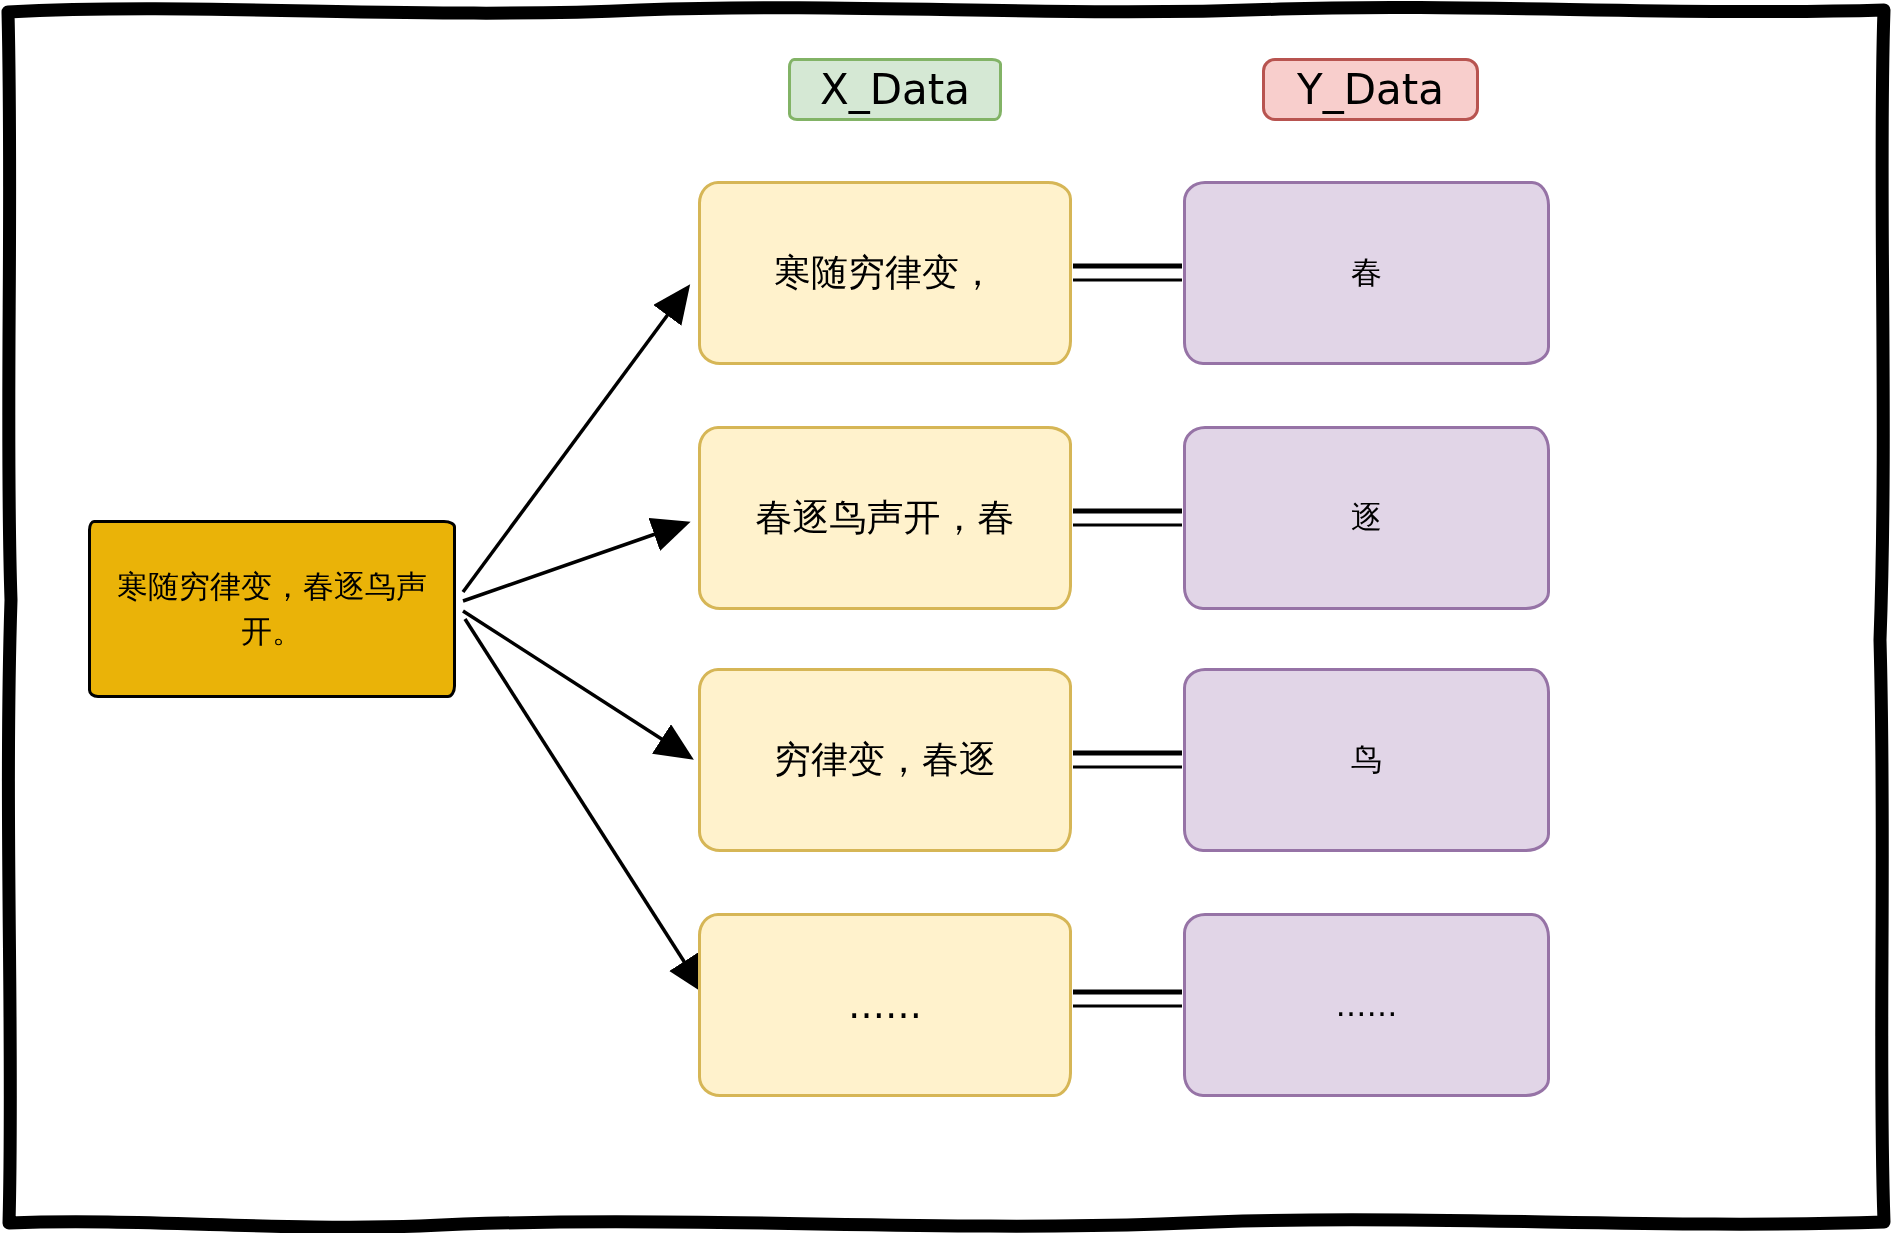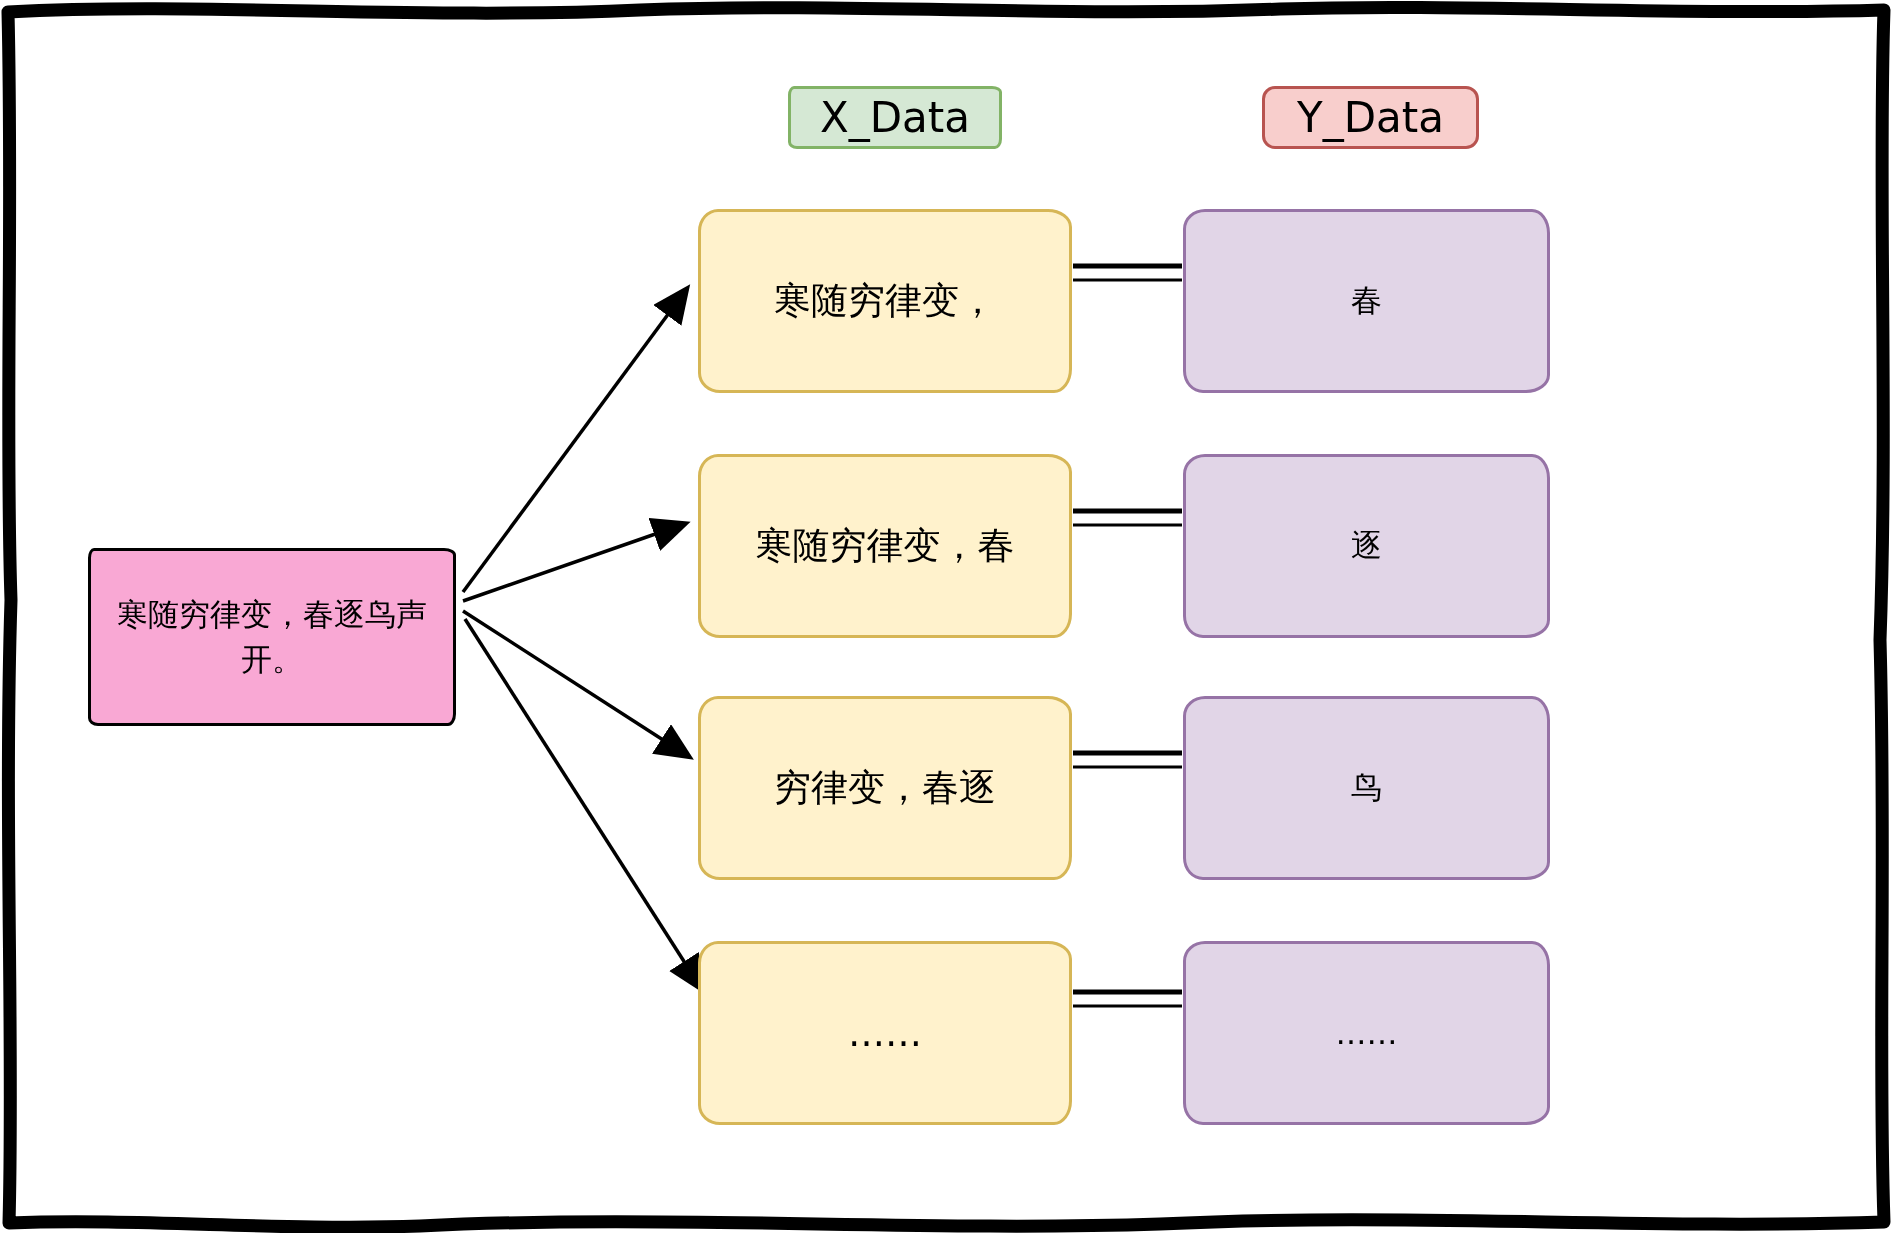--- a/index.html
+++ b/index.html
@@ -23,39 +23,38 @@
   }
   .node {
     position: absolute;
     z-index: 2;
     display: flex;
     align-items: center;
     justify-content: center;
     text-align: center;
     color: #000000;
     box-sizing: border-box;
-    margin-top: 28px;
   }
   .header-badge {
     font-size: 42px;
     border-width: 3px;
     border-style: solid;
     border-radius: 6px 10px 7px 9px / 9px 6px 10px 7px;
   }
   .x-header {
     background: #d5e8d4;
     border-color: #82b366;
   }
   .y-header {
     background: #f8cecc;
     border-color: #b85450;
     border-radius: 13px;
   }
   .source-box {
-    background: #f9a8d4;
+    background: #eab308;
     border: 3px solid #000000;
     border-radius: 6px 12px 8px 10px / 10px 7px 12px 8px;
     font-size: 31px;
     line-height: 1.45;
     padding: 20px 18px;
   }
   .x-box {
     background: #fff2cc;
     border: 3.5px solid #d6b656;
     border-radius: 20px 24px 18px 22px / 22px 18px 24px 20px;
@@ -126,21 +125,21 @@
 
   <div class="node header-badge x-header" style="left:788px; top:58px; width:214px; height:63px;">X_Data</div>
 
   <div class="node header-badge y-header" style="left:1262px; top:58px; width:217px; height:63px;">Y_Data</div>
 
   <div class="node source-box" style="left:88px; top:520px; width:368px; height:178px;">寒随穷律变，春逐鸟声开。</div>
 
   <div class="node x-box row-top-1">寒随穷律变，</div>
   <div class="node y-box row-top-1">春</div>
 
-  <div class="node x-box row-top-2">寒随穷律变，春</div>
+  <div class="node x-box row-top-2">春逐鸟声开，春</div>
   <div class="node y-box row-top-2">逐</div>
 
   <div class="node x-box row-top-3">穷律变，春逐</div>
   <div class="node y-box row-top-3">鸟</div>
 
   <div class="node x-box row-top-4">……</div>
   <div class="node y-box row-top-4">……</div>
 
 </div>
 

